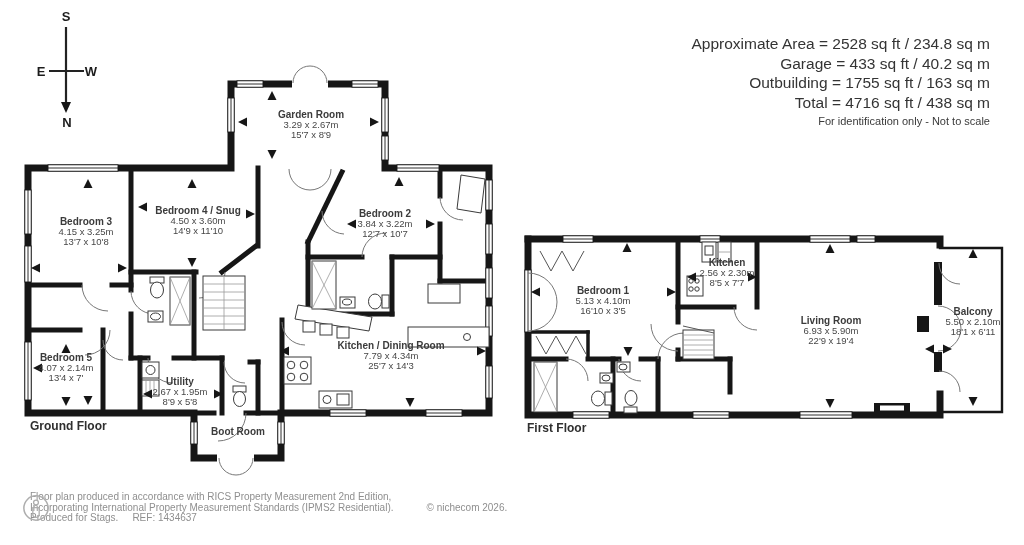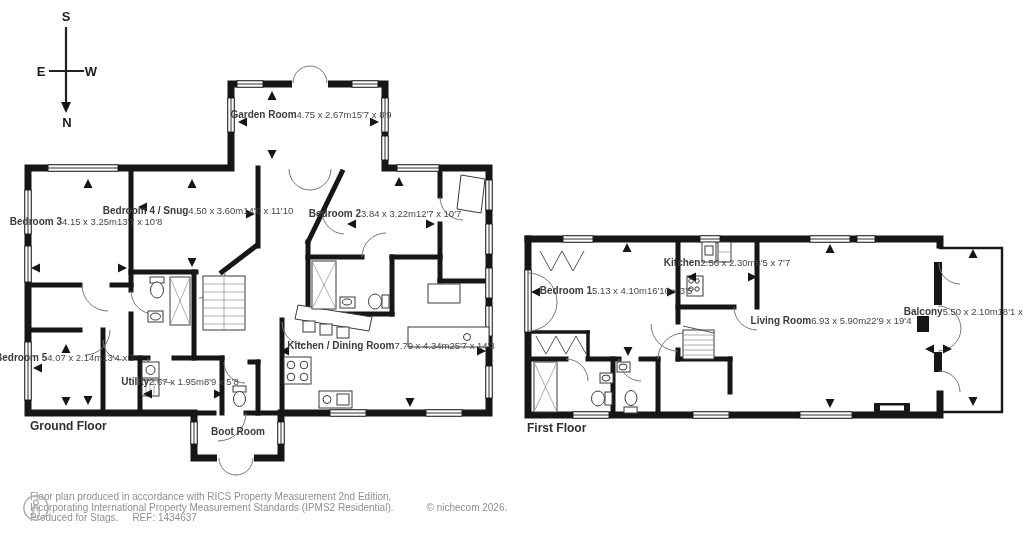--- a/index.html
+++ b/index.html
@@ -17,21 +17,21 @@
   .wnl{stroke:#161616;stroke-width:0.9;fill:none}
   .dr{stroke:#777;stroke-width:1;fill:none}
   .fx{stroke:#3a3a3a;stroke-width:1;fill:#fff}
   .hx{stroke:#999;stroke-width:0.8;fill:none}
   .zz{stroke:#555;stroke-width:1;fill:none}
   .ar{fill:#161616;stroke:none}
   .blk{fill:#161616;stroke:none}
   .wht{fill:#fff;stroke:none}
   .cmp{stroke:#222;stroke-width:2.2;fill:none}
   
-  .room-label{position:absolute;transform:translateX(-50%);display:flex;align-items:center;text-align:center;white-space:nowrap;}
+  .room-label{position:absolute;transform:translateX(-50%);display:flex;flex-direction:column;align-items:center;text-align:center;white-space:nowrap;}
   .rname{font-weight:bold;font-size:10px;color:#3b3b3b;line-height:10px;}
   .rdim{font-size:9.5px;color:#474747;line-height:9.5px;}
   .floor-label{position:absolute;font-size:12px;font-weight:bold;color:#2f2f2f;white-space:nowrap;text-align:center;}
   .compass-letter{position:absolute;font-size:13px;font-weight:bold;color:#1c1c1c;transform:translate(-50%,-50%);}
   .summary{position:absolute;right:34px;top:34px;text-align:right;color:#343434;}
   .summary .sline{font-size:15.5px;line-height:19.5px;}
   .summary .snote{font-size:11px;line-height:16px;margin-top:1px;color:#3a3a3a;}
   .footer{position:absolute;left:22px;top:492px;display:flex;align-items:flex-start;}
   .footer-icon{width:28px;height:28px;margin-top:2px;}
   .footer-text{margin-left:8px;color:#8f8f8f;font-size:10px;line-height:10.7px;}
@@ -289,24 +289,31 @@
       <path d="M66,27 V103" class="cmp"></path>
       <path d="M49,71 H84" class="cmp"></path>
       <polygon points="61,102 71,102 66,113" class="ar"></polygon>
     </svg>
 
   <div class="compass-letter" style="left:66px;top:16px">S</div>
   <div class="compass-letter" style="left:41px;top:71px">E</div>
   <div class="compass-letter" style="left:91px;top:71px">W</div>
   <div class="compass-letter" style="left:67px;top:122px">N</div>
 
+  <div class="summary">
+    <div class="sline">Approximate Area = 2528 sq ft / 234.8 sq m</div>
+    <div class="sline">Garage = 433 sq ft / 40.2 sq m</div>
+    <div class="sline">Outbuilding = 1755 sq ft / 163 sq m</div>
+    <div class="sline">Total = 4716 sq ft / 438 sq m</div>
+    <div class="snote">For identification only - Not to scale</div>
+  </div>
 
   <div class="room-label" style="left:311px;top:110px">
     <span class="rname">Garden Room</span>
-    <span class="rdim">4.75 x 2.67m</span>
+    <span class="rdim">3.29 x 2.67m</span>
     <span class="rdim">15'7 x 8'9</span>
   </div>
   <div class="room-label" style="left:86px;top:217px">
     <span class="rname">Bedroom 3</span>
     <span class="rdim">4.15 x 3.25m</span>
     <span class="rdim">13'7 x 10'8</span>
   </div>
   <div class="room-label" style="left:198px;top:206px">
     <span class="rname">Bedroom 4 / Snug</span>
     <span class="rdim">4.50 x 3.60m</span>
@@ -330,21 +337,21 @@
   <div class="room-label" style="left:391px;top:341px">
     <span class="rname">Kitchen / Dining Room</span>
     <span class="rdim">7.79 x 4.34m</span>
     <span class="rdim">25'7 x 14'3</span>
   </div>
   <div class="room-label" style="left:238px;top:427px">
     <span class="rname">Boot Room</span>
   </div>
   <div class="floor-label" style="left:30px;top:419px">Ground Floor</div>
 
-  <div class="room-label" style="left:616px;top:286px">
+  <div class="room-label" style="left:603px;top:286px">
     <span class="rname">Bedroom 1</span>
     <span class="rdim">5.13 x 4.10m</span>
     <span class="rdim">16'10 x 3'5</span>
   </div>
   <div class="room-label" style="left:727px;top:258px">
     <span class="rname">Kitchen</span>
     <span class="rdim">2.56 x 2.30m</span>
     <span class="rdim">8'5 x 7'7</span>
   </div>
   <div class="room-label" style="left:831px;top:316px">

